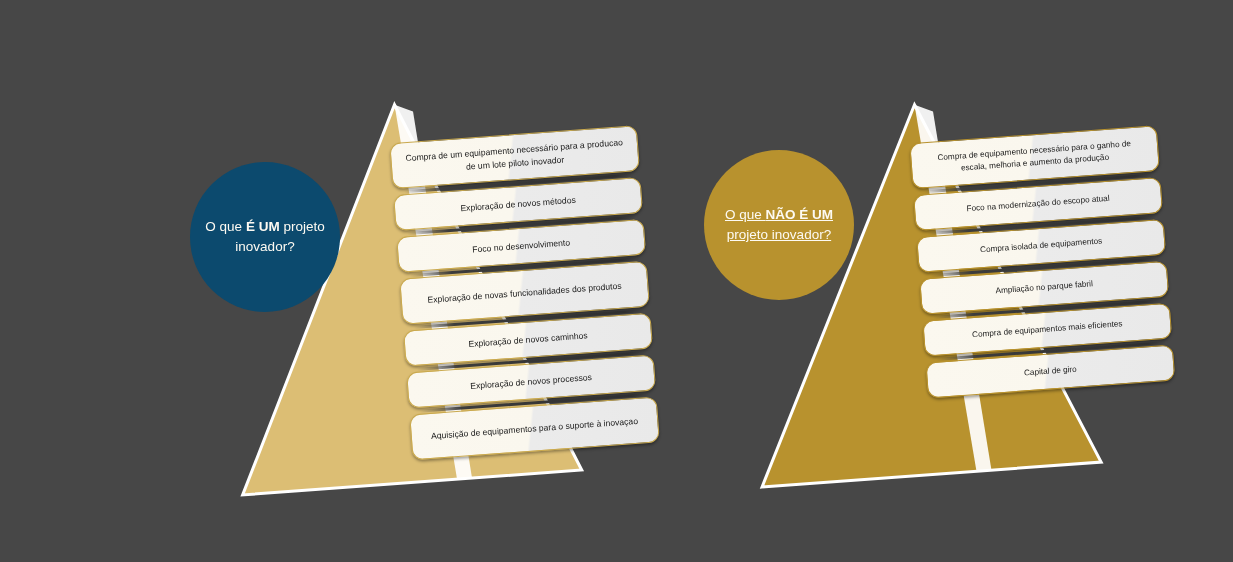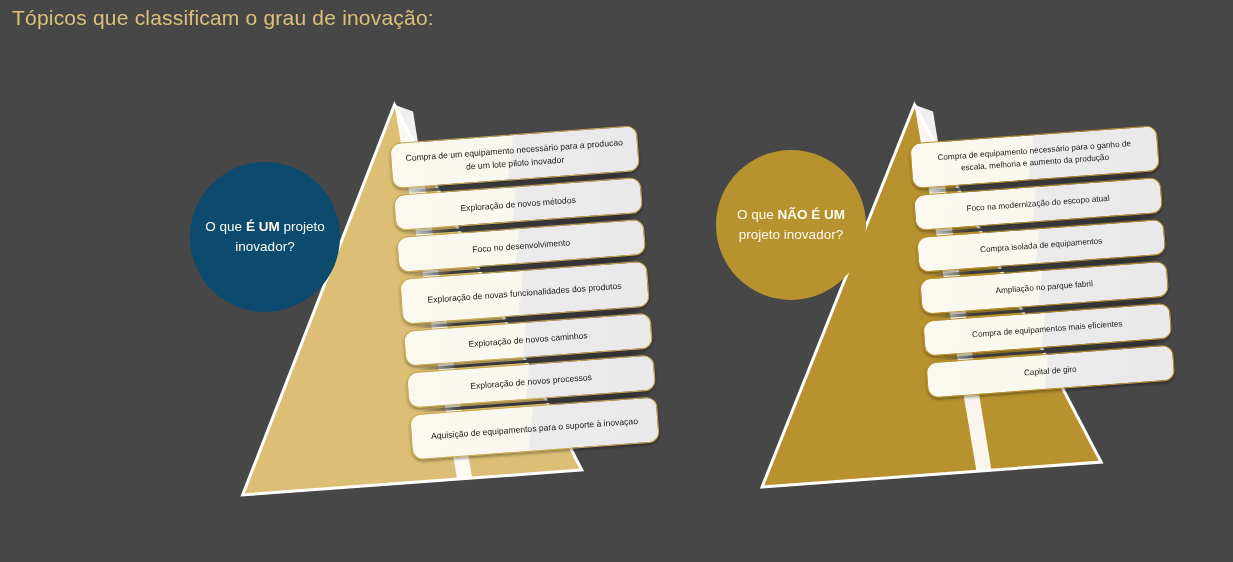--- a/index.html
+++ b/index.html
@@ -38,21 +38,21 @@
     border-radius:50%;
     display:flex;align-items:center;justify-content:center;
     text-align:center;
     color:#fdfaf2;
     font-size:13.5px;
     line-height:1.45;
     box-sizing:border-box;
     padding:0 14px;
   }
   .group.left  .circle{ left:30px;  top:82px;  background:#0c4a6e; }
-  .group.right .circle{ left:36px;  top:70px;  background:#b8922e; }
+  .group.right .circle{ left:24px;  top:70px;  background:#b8922e;text-decoration:underline; }
   .circle b{font-weight:bold;}
 
   
   .tilt{
     position:absolute;
     left:0;top:0;
     width:560px;height:470px;
     transform:rotate(-4.2deg);
     transform-origin:50% 50%;
   }
@@ -101,21 +101,20 @@
   .card:last-child::after{display:none;}
 
   .h1{height:46px;}
   .h2{height:36px;}
 </style>
 </head>
 <body>
 
 <div class="stage">
 
-  <div class="title">Tópicos que classificam o grau de inovação:</div>
 
   <div class="group left">
 
     <div class="tilt">
       <svg class="tri-svg" width="560" height="470" viewBox="0 0 560 470">
         <polygon points="250,22 410,400 70,400" fill="#dcbe74" stroke="#ffffff" stroke-width="3"></polygon>
         <polygon points="250,22 268,30 300,400 285,400" fill="#ffffff" opacity="0.92"></polygon>
       </svg>
 
       <div class="cards">

